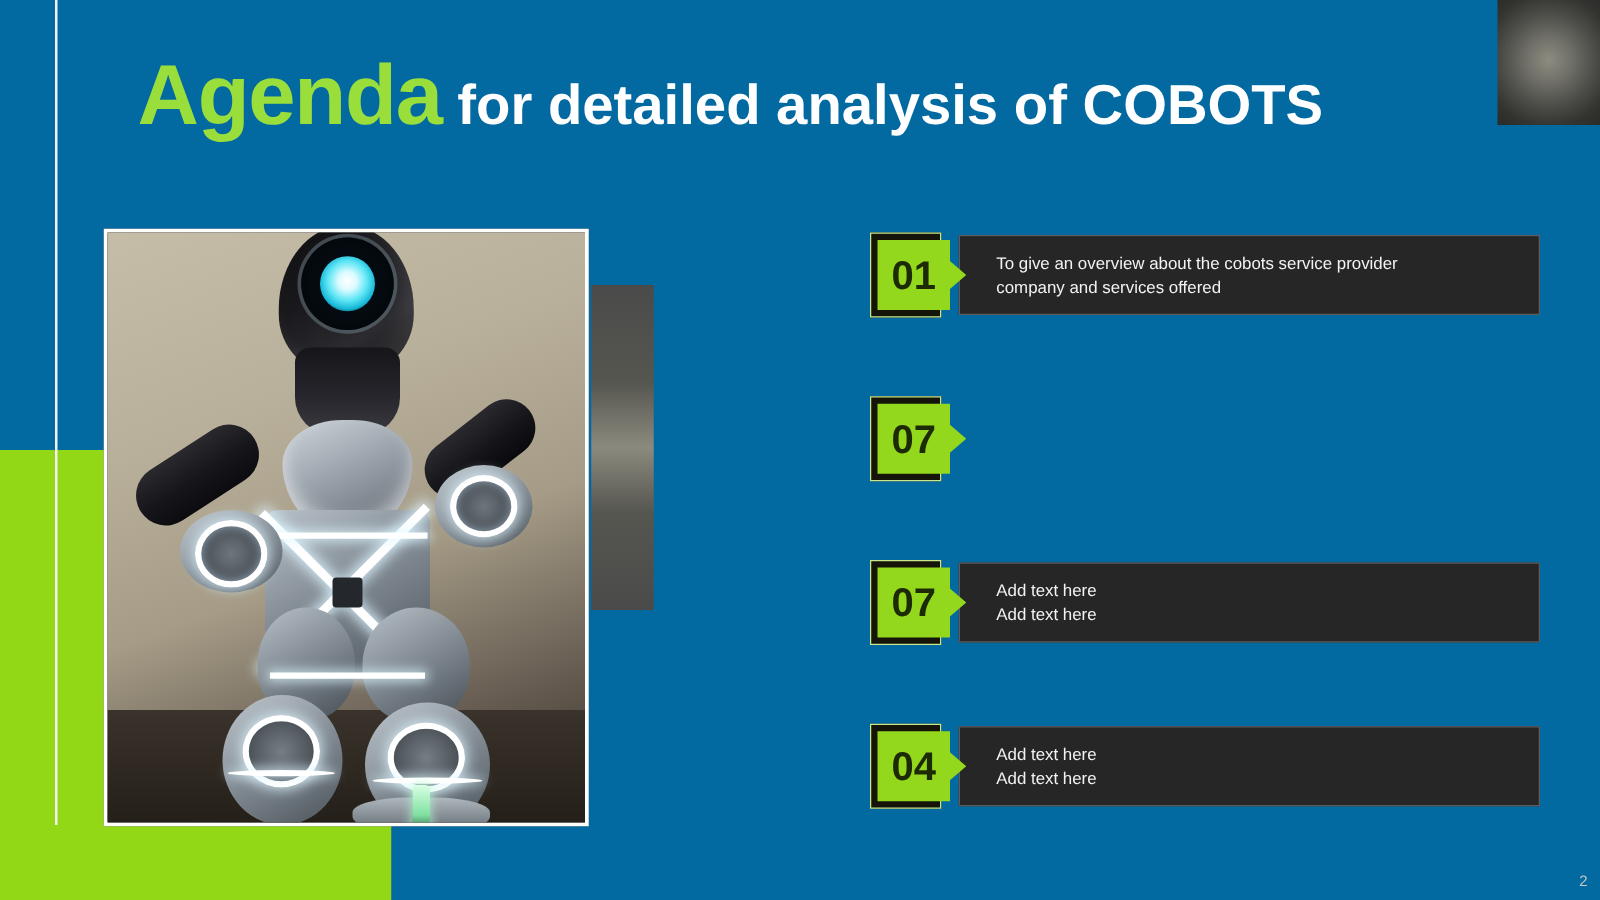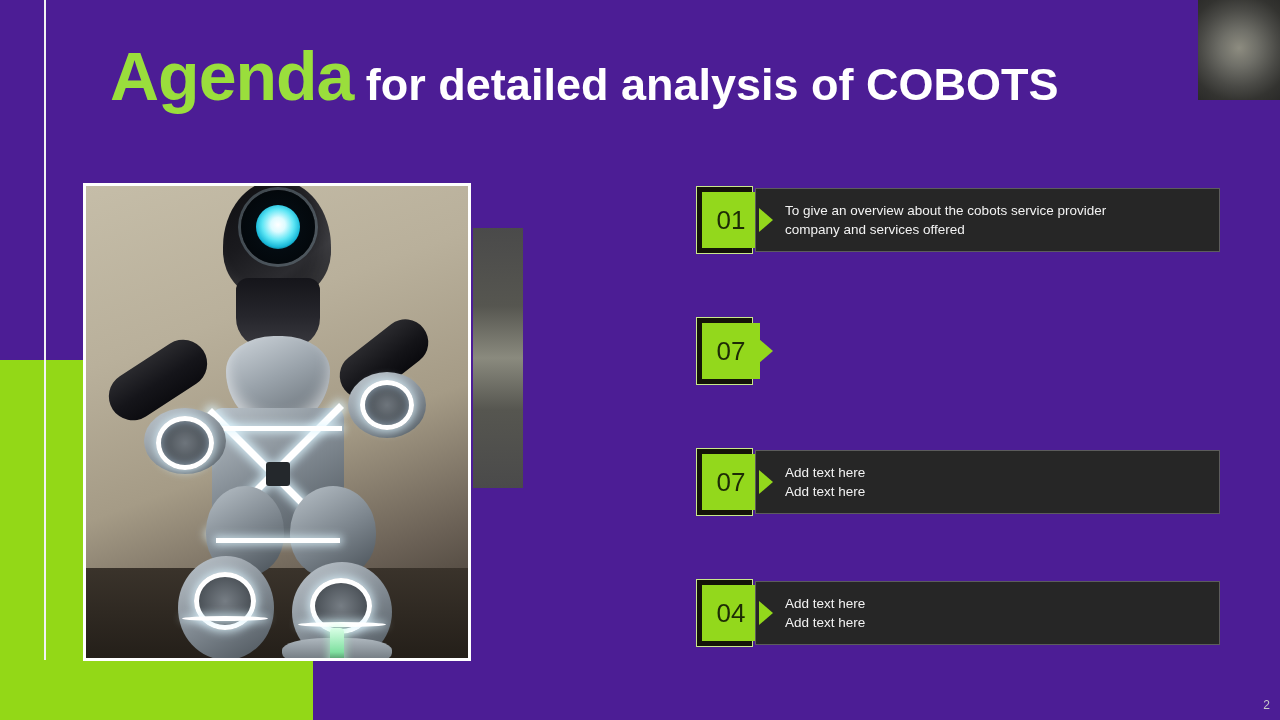--- a/index.html
+++ b/index.html
@@ -5,21 +5,21 @@
   * { box-sizing: border-box; margin: 0; padding: 0; }
   html, body {
     width: 1280px; height: 720px;
     background: #1f1f1f;
     font-family: "Liberation Sans", sans-serif;
     overflow: hidden;
   }
   .slide {
     position: relative;
     width: 1280px; height: 720px;
-    background: #4c1d95;
+    background: #0369a1;
   }
 
   
   .left-green-band {
     position: absolute;
     left: 0; top: 360px;
     width: 313px; height: 360px;
     background: #93d817;
   }
   .left-white-rule {
@@ -198,33 +198,33 @@
     border: 1px solid #c9e88a;
     background: #141408;
   }
   .badge {
     position: absolute; left: 6px; top: 6px;
     width: 58px; height: 56px;
     background: #93d81c;
     display: flex; align-items: center; justify-content: center;
   }
   .badge-num {
-    font-size: 26px; font-weight: normal; color: #1d2b05;
+    font-size: 32px; font-weight: bold; color: #1d2b05;
     letter-spacing: 0px; line-height: 1;
   }
   .arrow {
     position: absolute; left: 63px; top: 22px;
     width: 0; height: 0;
     border-top: 12px solid transparent;
     border-bottom: 12px solid transparent;
     border-left: 14px solid #93d81c;
     z-index: 3;
   }
   .textbox {
-    position: absolute; left: 59px; top: 2px;
+    position: absolute; left: 71px; top: 2px;
     width: 465px; height: 64px;
     border: 1px solid #5c5c5c;
     background: #262626;
     display: flex; align-items: center;
   }
   .textbox-copy {
     margin-left: 29px; margin-right: 10px;
     color: #f2f2f2; font-size: 13.5px; line-height: 1.42;
     white-space: pre-line;
   }

